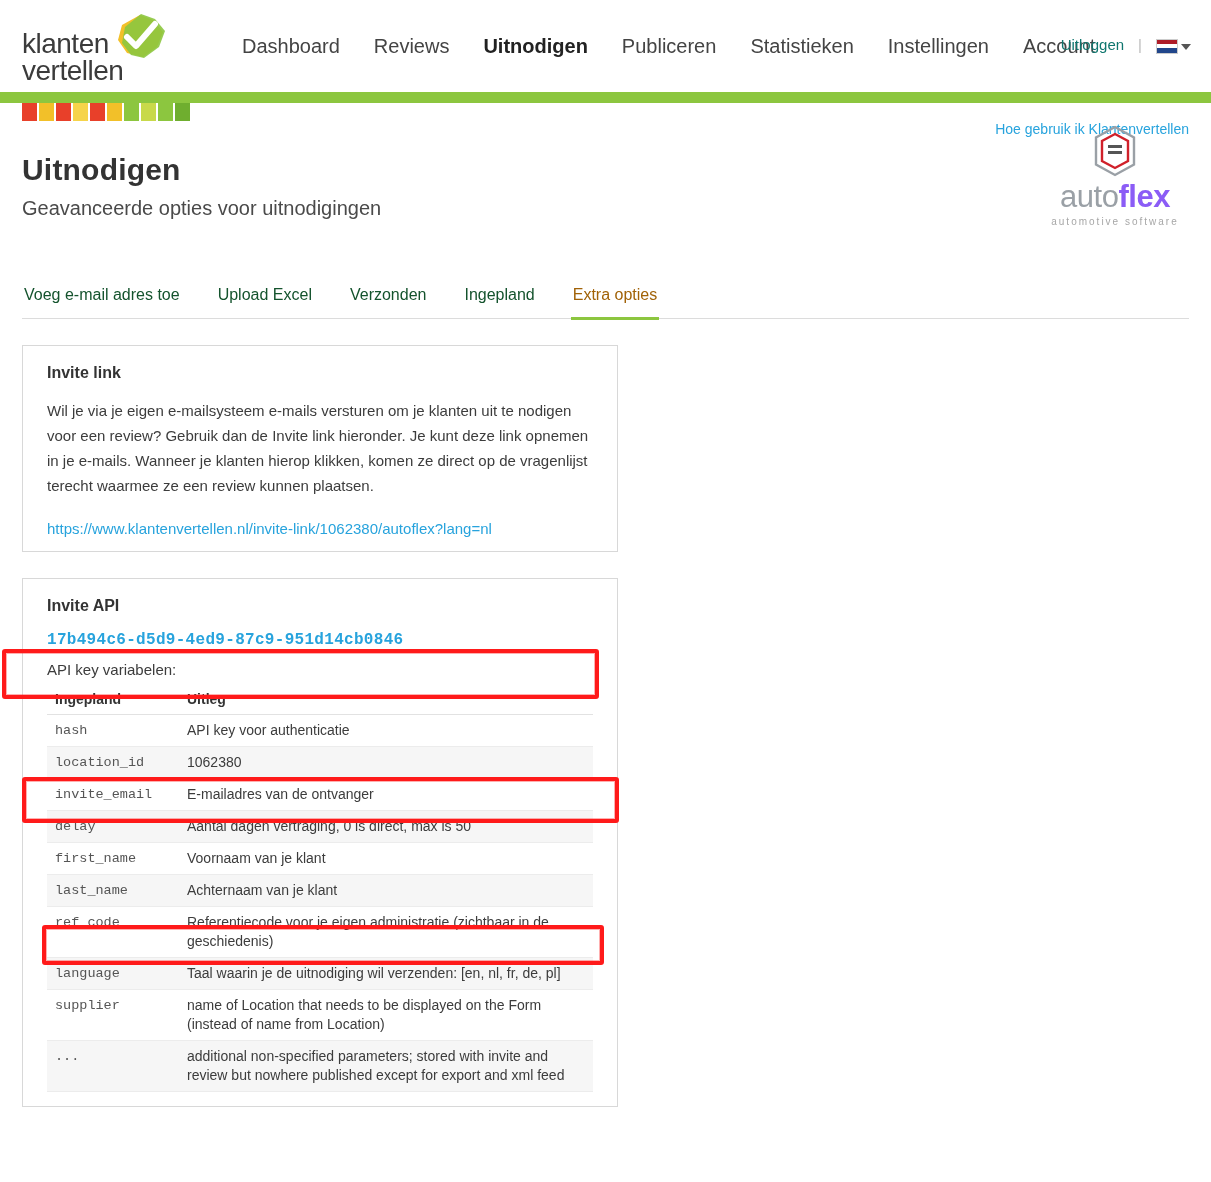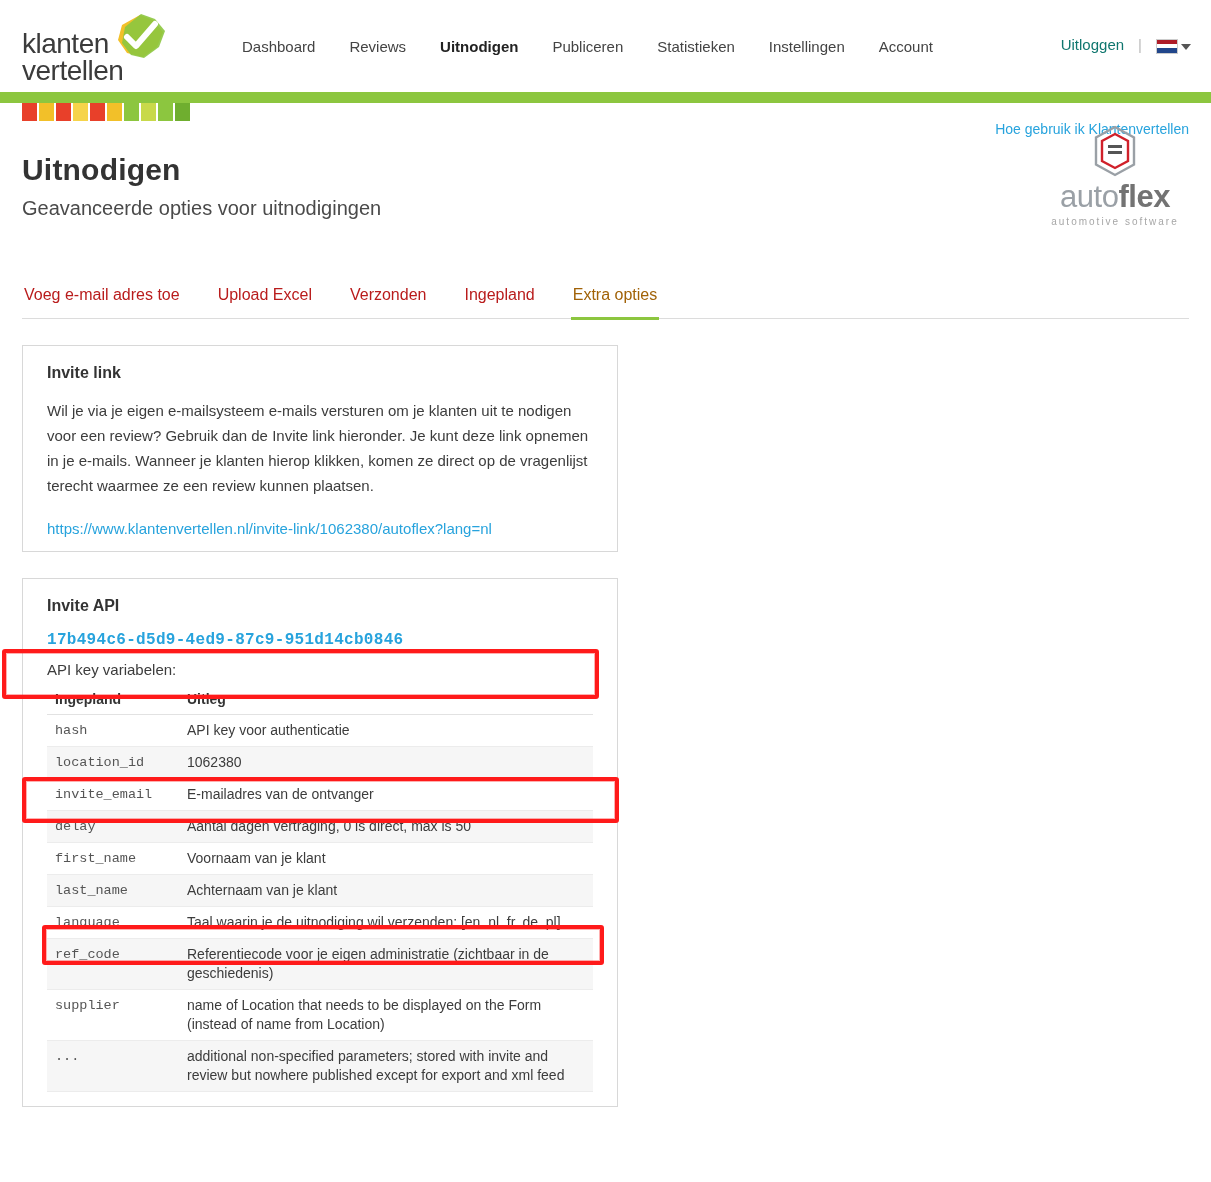--- a/index.html
+++ b/index.html
@@ -41,21 +41,21 @@
     left: 113px;
     top: 7px;
     width: 54px;
     height: 48px;
   }
   .nav {
     display: flex;
     align-items: center;
     gap: 34px;
     margin-left: 42px;
-    font-size: 15px;
+    font-size: 20px;
   }
   .nav a {
     color: #444;
     text-decoration: none;
     white-space: nowrap;
   }
   .nav a.active { font-weight: bold; color: #222; }
   .topright {
     position: absolute;
     right: 20px;
@@ -140,39 +140,39 @@
   .brandlogo .hex {
     width: 46px; height: 52px; margin: 0 auto;
     position: relative;
   }
   .brandlogo .word {
     font-size: 31px;
     letter-spacing: -0.5px;
     margin-top: 2px;
   }
   .brandlogo .word .auto { color: #9aa0a6; }
-  .brandlogo .word .flex { color: #737373; font-weight: bold; text-align: center; }
+  .brandlogo .word .flex { color: #8b5cf6; font-weight: bold; text-align: center; }
   .brandlogo .tag {
     font-size: 10px;
     letter-spacing: 2px;
     color: #a7a7a7;
     margin-top: 1px;
   }
 
   
   .tabs {
     margin-top: 66px;
     border-bottom: 1px solid #dcdcdc;
     display: flex;
     gap: 34px;
     font-size: 16px;
   }
   .tab {
     padding: 0 2px 14px 2px;
-    color: #b91c1c;
+    color: #14532d;
     cursor: pointer;
     position: relative;
     white-space: nowrap;
   }
   .tab.active { color: #a16207; }
   .tab.active:after {
     content: "";
     position: absolute;
     left: 0; right: 0; bottom: -2px;
     height: 3px;
@@ -375,26 +375,26 @@
         </tr>
         <tr>
           <td class="param">first_name</td>
           <td>Voornaam van je klant</td>
         </tr>
         <tr>
           <td class="param">last_name</td>
           <td>Achternaam van je klant</td>
         </tr>
         <tr>
+          <td class="param">ref_code</td>
+          <td>Referentiecode voor je eigen administratie (zichtbaar in de geschiedenis)</td>
+        </tr>
+        <tr>
           <td class="param">language</td>
           <td>Taal waarin je de uitnodiging wil verzenden: [en, nl, fr, de, pl]</td>
-        </tr>
-        <tr>
-          <td class="param">ref_code</td>
-          <td>Referentiecode voor je eigen administratie (zichtbaar in de geschiedenis)</td>
         </tr>
         <tr>
           <td class="param">supplier</td>
           <td>name of Location that needs to be displayed on the Form (instead of name from Location)</td>
         </tr>
         <tr>
           <td class="param">...</td>
           <td>additional non-specified parameters; stored with invite and review but nowhere published except for export and xml feed</td>
         </tr>
       </tbody>

